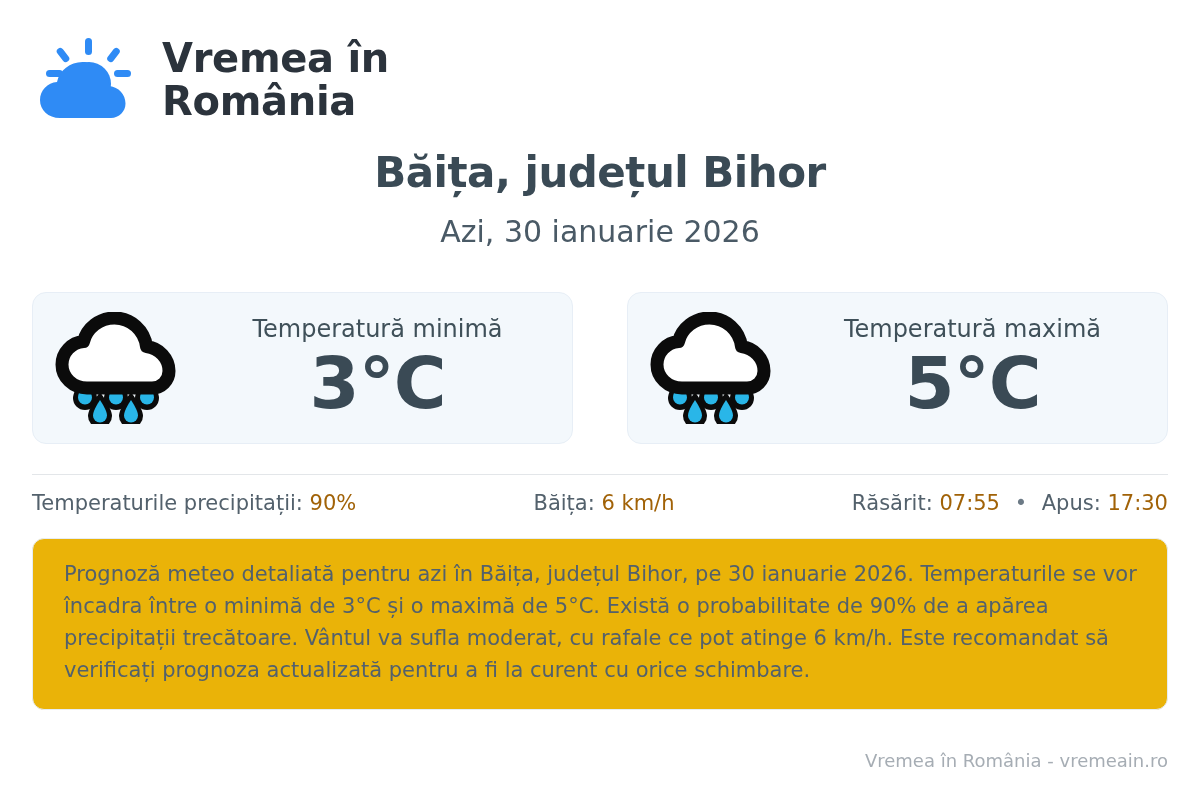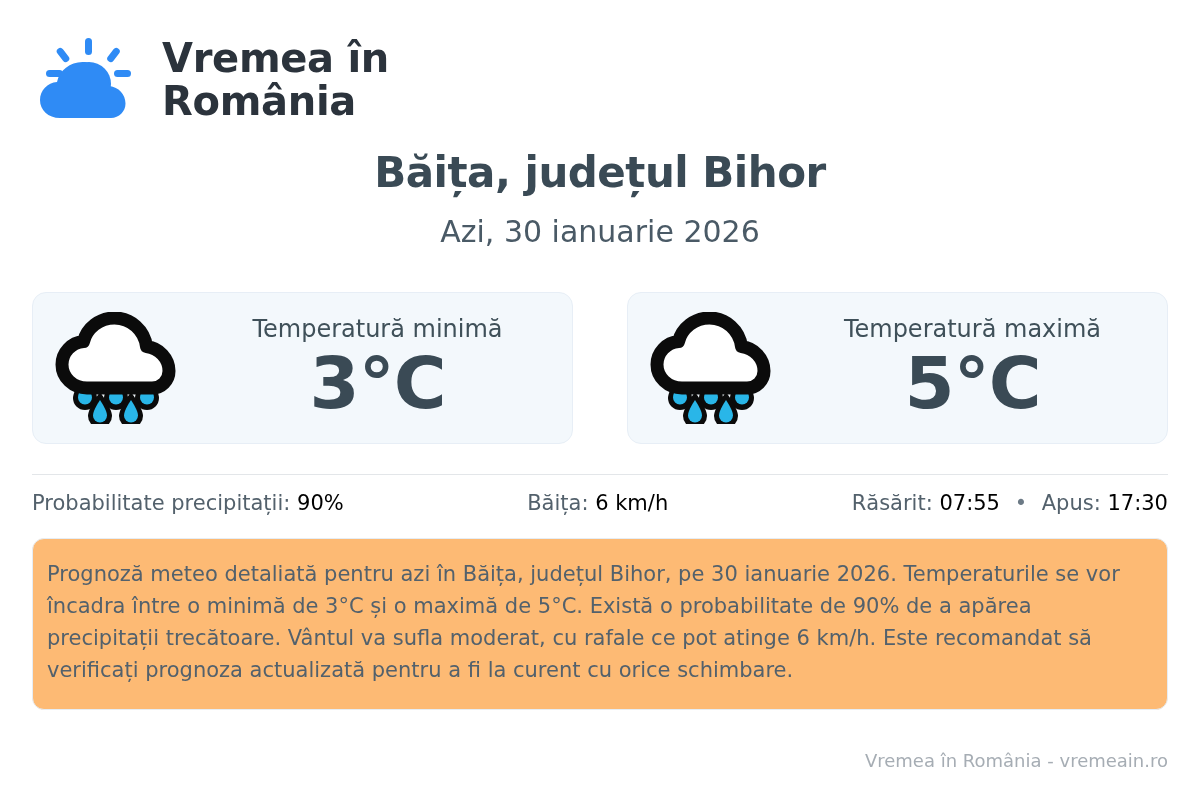--- a/index.html
+++ b/index.html
@@ -121,34 +121,34 @@
   .stats {
     display: flex;
     align-items: center;
     justify-content: space-between;
     margin-top: 16px;
     font-size: 21px;
     color: #53616c;
     line-height: 1.2;
   }
   .stat { white-space: nowrap; }
-  .stat-value { color: #000000; margin-top: 38px; }
+  .stat-value { color: #a16207; margin-top: 38px; }
   .stat-sep {
     display: inline-block;
     padding: 0 8px;
     color: #6c7a86;
   }
 
   
   .description {
     margin-top: 22px;
-    background: #fdba74;
+    background: #eab308;
     border: 1px solid #e6edf4;
     border-radius: 12px;
-    padding: 20px 22px 22px 14px;
+    padding: 20px 22px 22px 31px;
     font-size: 21px;
     line-height: 1.52;
     color: #53616c;
     box-sizing: border-box;
   }
 
   
   .footer {
     position: absolute;
     right: 32px;
@@ -244,21 +244,21 @@
       </div>
     </div>
 
   </div>
 
   <hr class="divider">
 
   <div class="stats">
 
     <div class="stat">
-      <span>Probabilitate precipitații:</span>
+      <span>Temperaturile precipitații:</span>
       <span class="stat-value">90%</span>
     </div>
 
     <div class="stat">
       <span>Băița:</span>
       <span class="stat-value">6 km/h</span>
     </div>
 
     <div class="stat">
       <span>Răsărit:</span>

